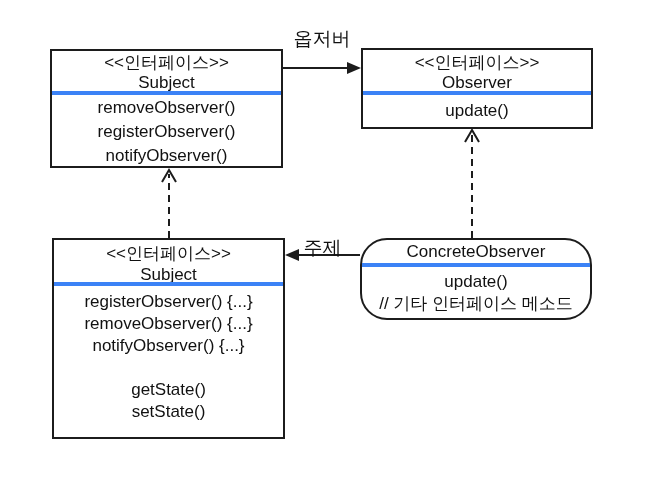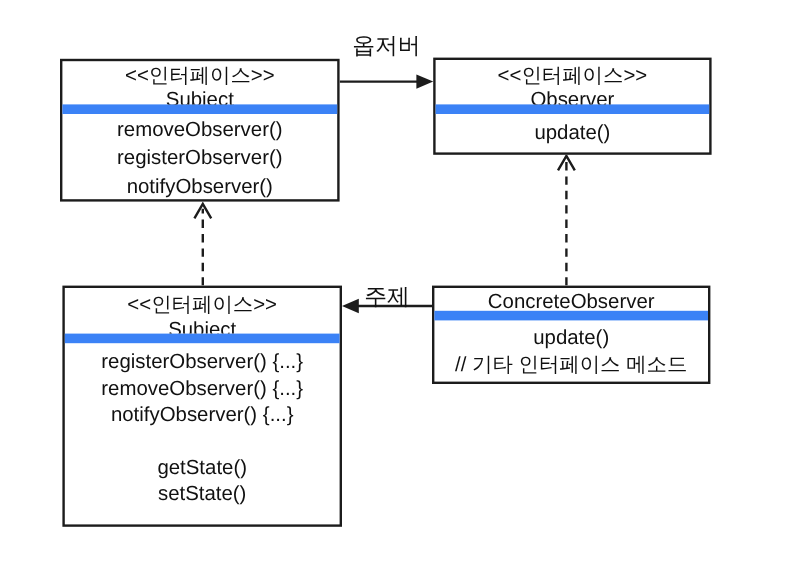--- a/index.html
+++ b/index.html
@@ -28,21 +28,21 @@
 
   .uml-class {
     position: absolute;
     box-sizing: border-box;
     border: 2px solid #1c1c1c;
     background: #ffffff;
     text-align: center;
   }
   .hdr {
     box-sizing: border-box;
-    border-bottom: 8px solid #3b82f6;
+    border-bottom: 4px solid #3b82f6;
     overflow: hidden;
   }
   .stereo, .cname { font-size: 17px; }
   .bdy { overflow: hidden; }
   .m { font-size: 17px; }
 
   
   .boxA .stereo, .boxA .cname { line-height: 20px; }
   .boxA .hdr { padding-top: 2px; }
   .boxA .m { line-height: 24px; min-height: 24px; }
@@ -128,21 +128,21 @@
     <div class="bdy">
       <div class="m">registerObserver() {...}</div>
       <div class="m">removeObserver() {...}</div>
       <div class="m">notifyObserver() {...}</div>
       <div class="m"></div>
       <div class="m">getState()</div>
       <div class="m">setState()</div>
     </div>
   </div>
 
-  <div class="uml-class boxD" style="left:360px; top:238px; width:232px; height:82px;">
+  <div class="uml-class boxD" style="left:360px; top:238px; width:232px; height:82px;border-radius:27px;">
     <div class="hdr" style="height:27px;">
       <div class="cname">ConcreteObserver</div>
     </div>
     <div class="bdy">
       <div class="m">update()</div>
       <div class="m">// 기타 인터페이스 메소드</div>
     </div>
   </div>
 
 </div>

